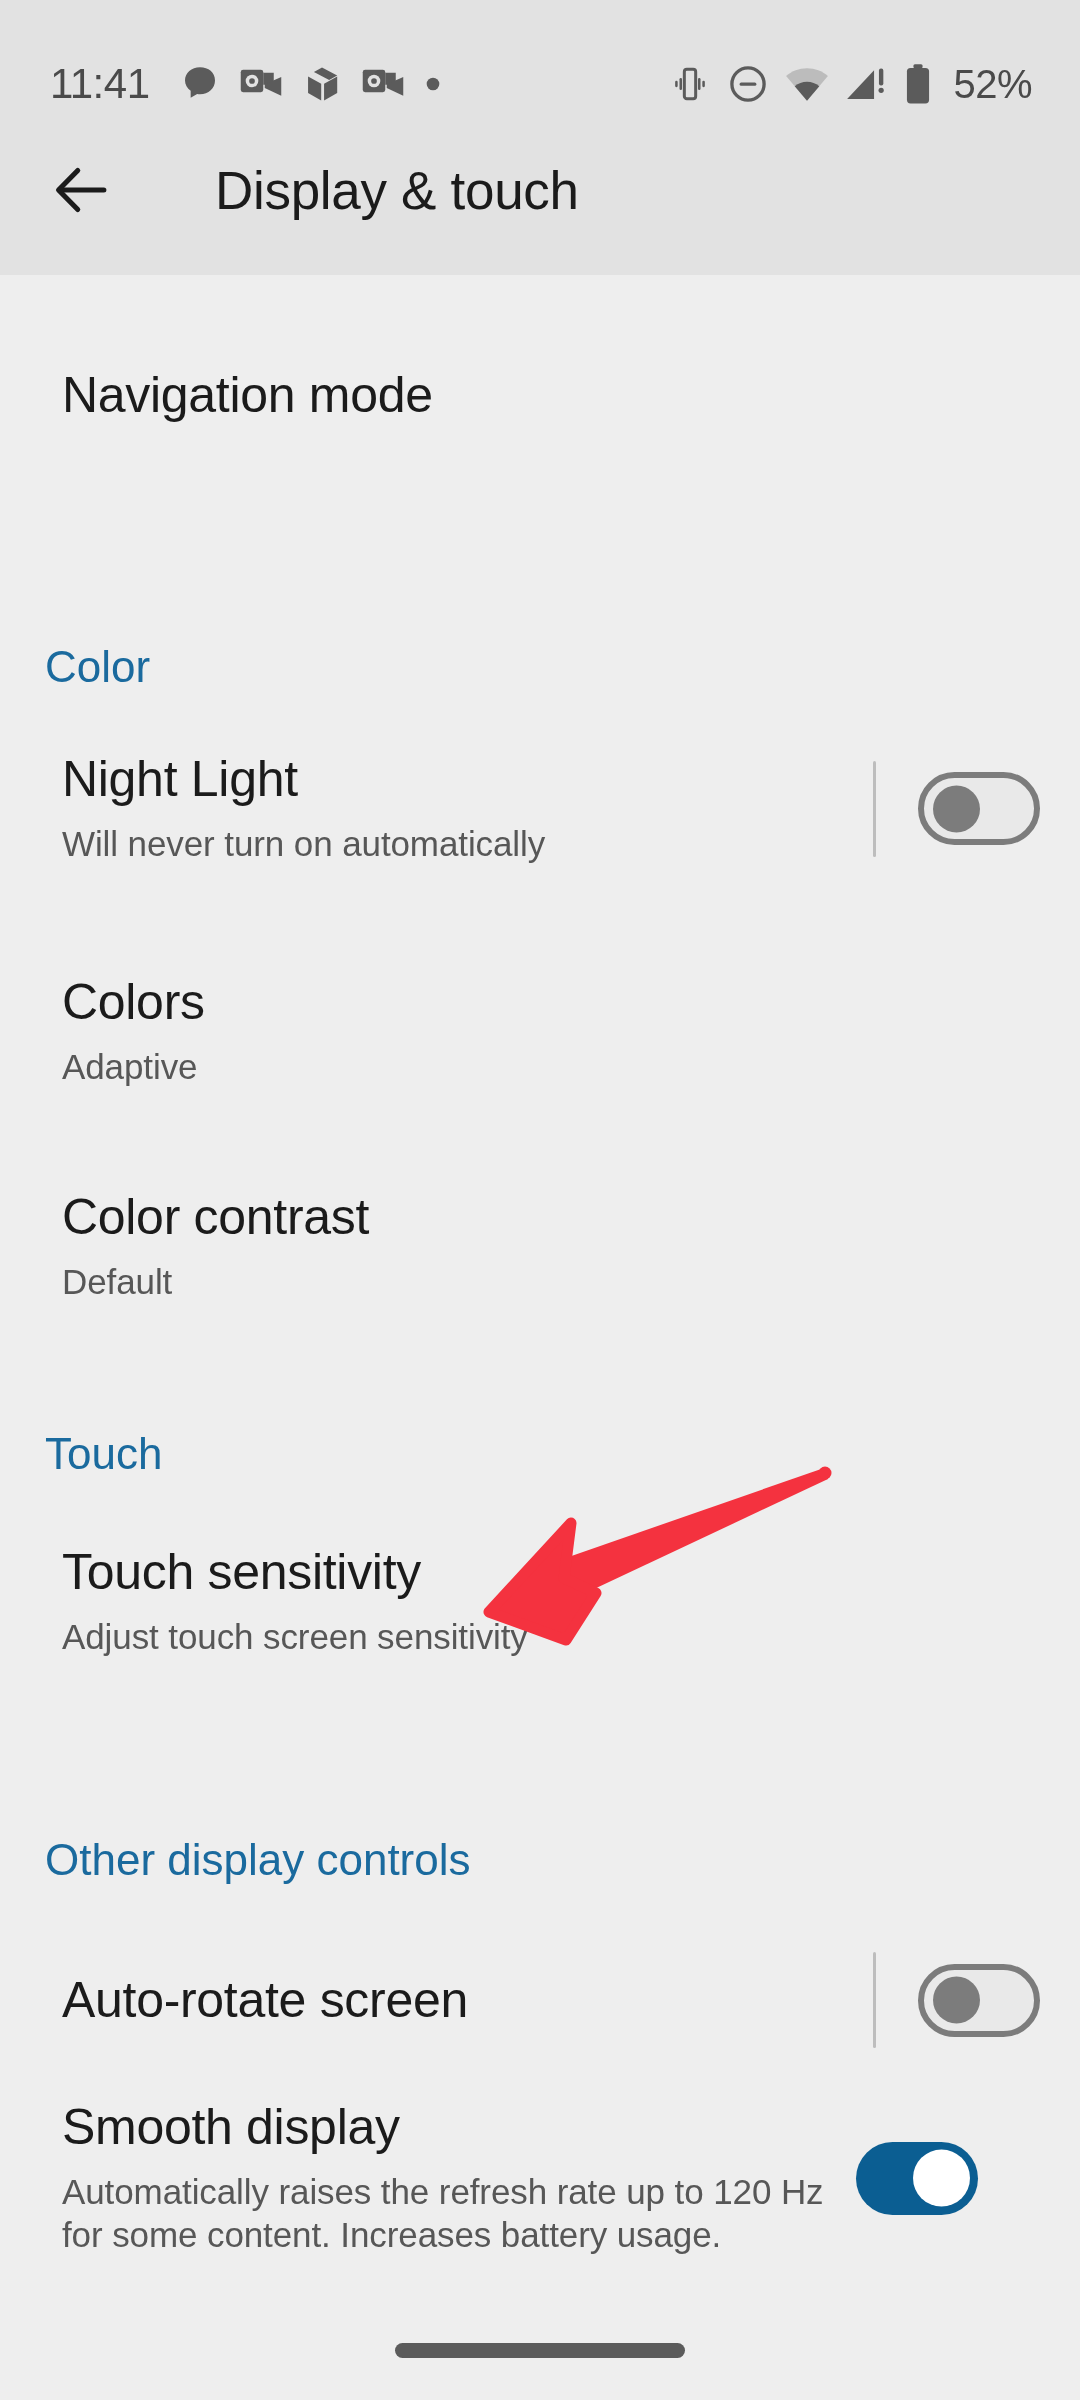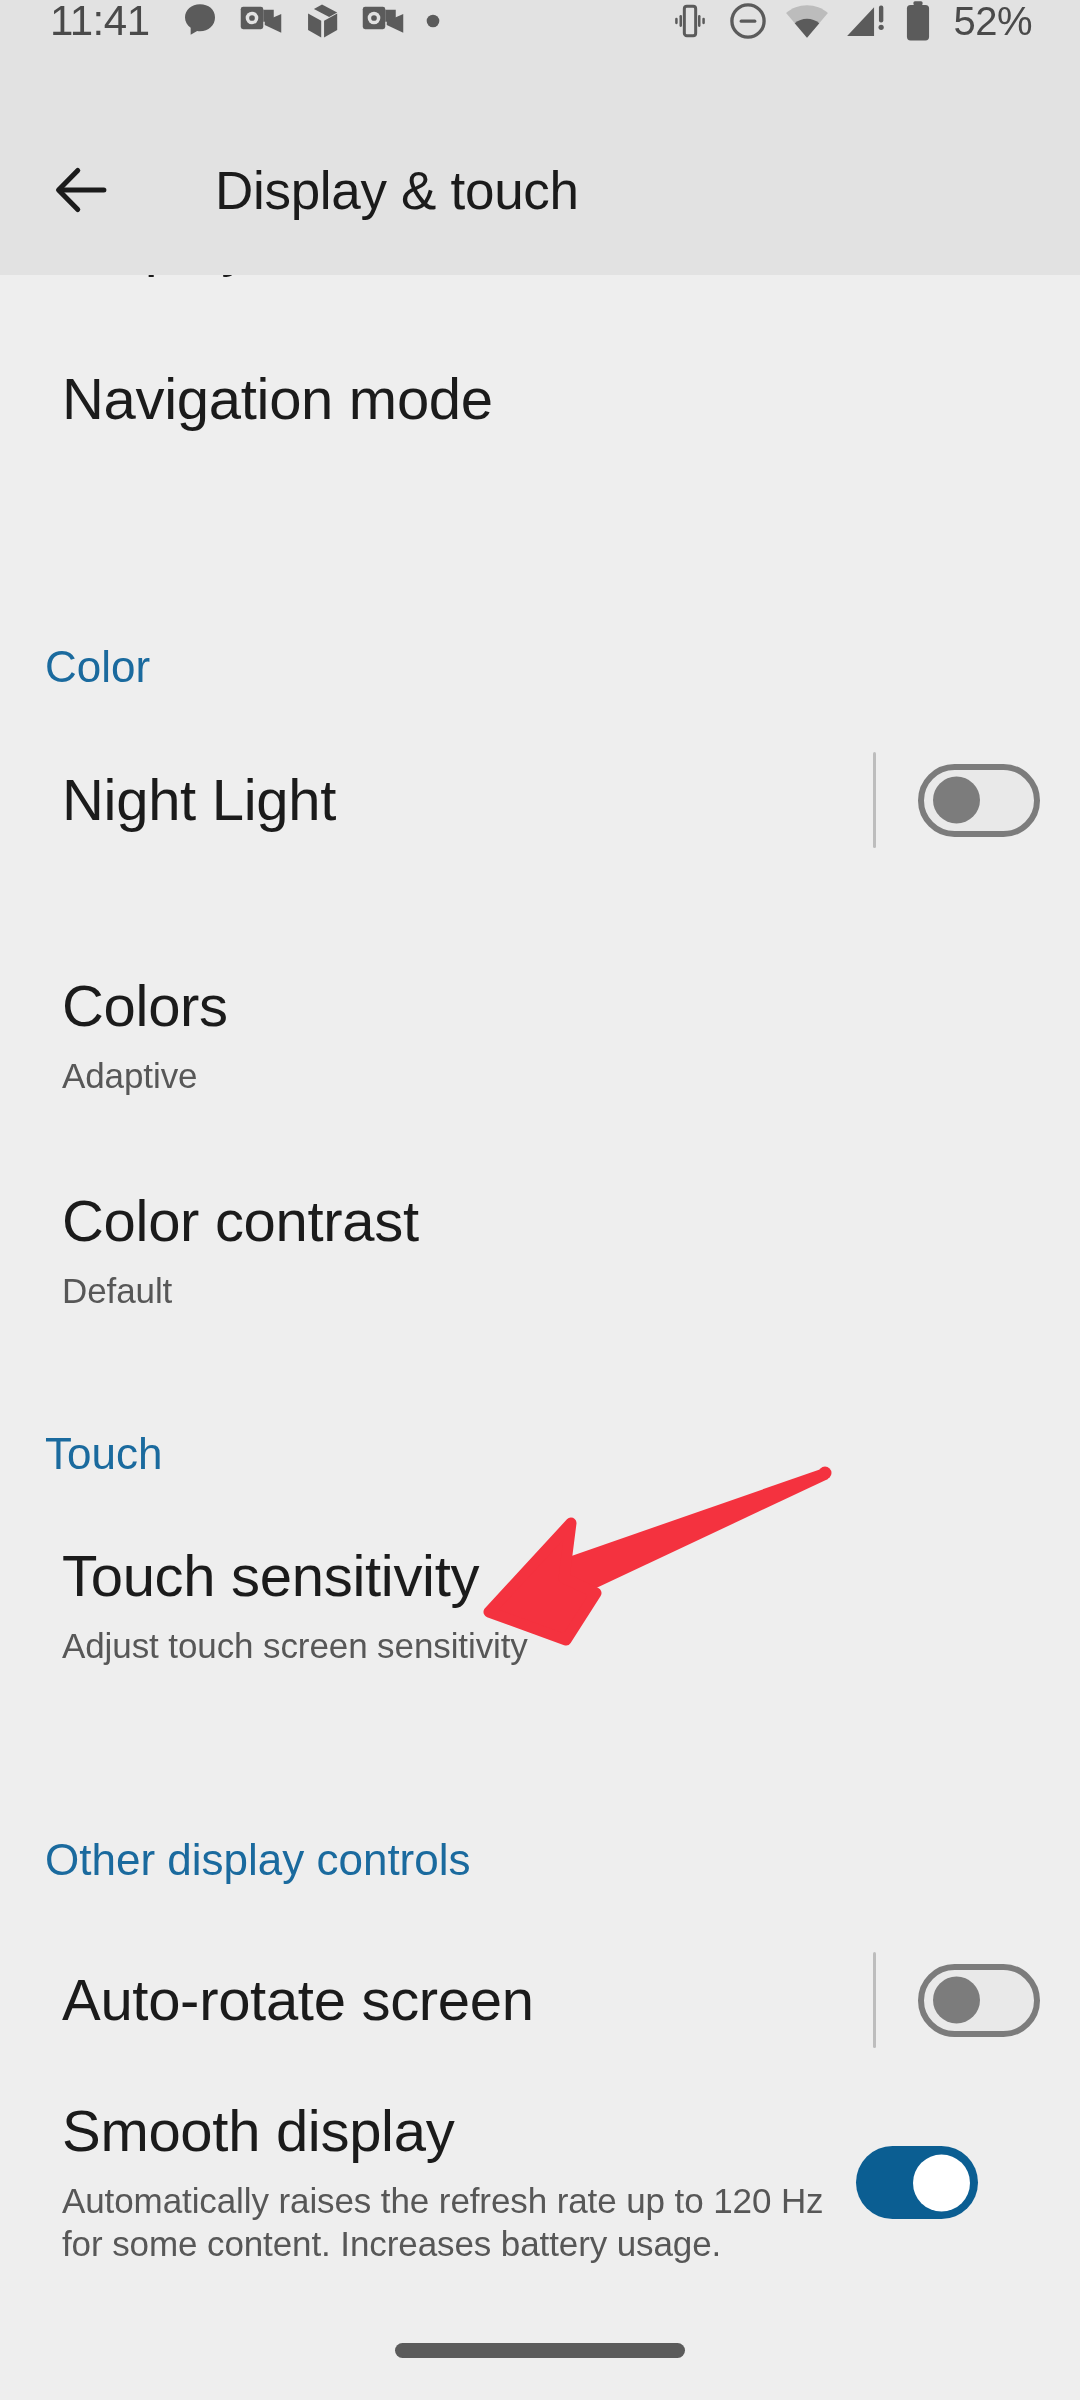--- a/index.html
+++ b/index.html
@@ -21,21 +21,21 @@
   }
 
   
   .status-bar {
     position: absolute;
     top: 0; left: 0;
     width: 1080px;
     height: 105px;
     background: #e2e2e2;
     display: flex;
-    align-items: flex-start;
+    align-items: flex-end;
     box-sizing: border-box;
     padding: 0 48px 0 50px;
     z-index: 5;
   }
   .status-left {
     display: flex;
     align-items: center;
     gap: 22px;
     flex: 1;
   }
@@ -111,21 +111,21 @@
     left: 0;
     width: 1080px;
     box-sizing: border-box;
     padding-left: 62px;
     padding-right: 40px;
     display: flex;
     align-items: center;
   }
   .row-texts { flex: 1; min-width: 0; }
   .row-title {
-    font-size: 58px;
+    font-size: 50px;
     color: #1b1b1b;
     line-height: 1.08;
     letter-spacing: -0.3px;
   }
   .row-sub {
     font-size: 35px;
     color: #575757;
     line-height: 1.24;
     margin-top: 16px;
     letter-spacing: -0.1px;
@@ -246,20 +246,21 @@
       <div class="row-texts">
         <div class="row-title">Navigation mode</div>
       </div>
     </div>
 
     <div class="section-header" style="top:645px;">Color</div>
 
     <div class="row" style="top:752px;">
       <div class="row-texts">
         <div class="row-title">Night Light</div>
+        <div class="row-sub">Will never turn on automatically</div>
       </div>
       <div class="toggle-wrap">
         <div class="vdivider"></div>
         <div class="switch off">
           <div class="knob"></div>
         </div>
       </div>
     </div>
 
     <div class="row" style="top:975px;">

